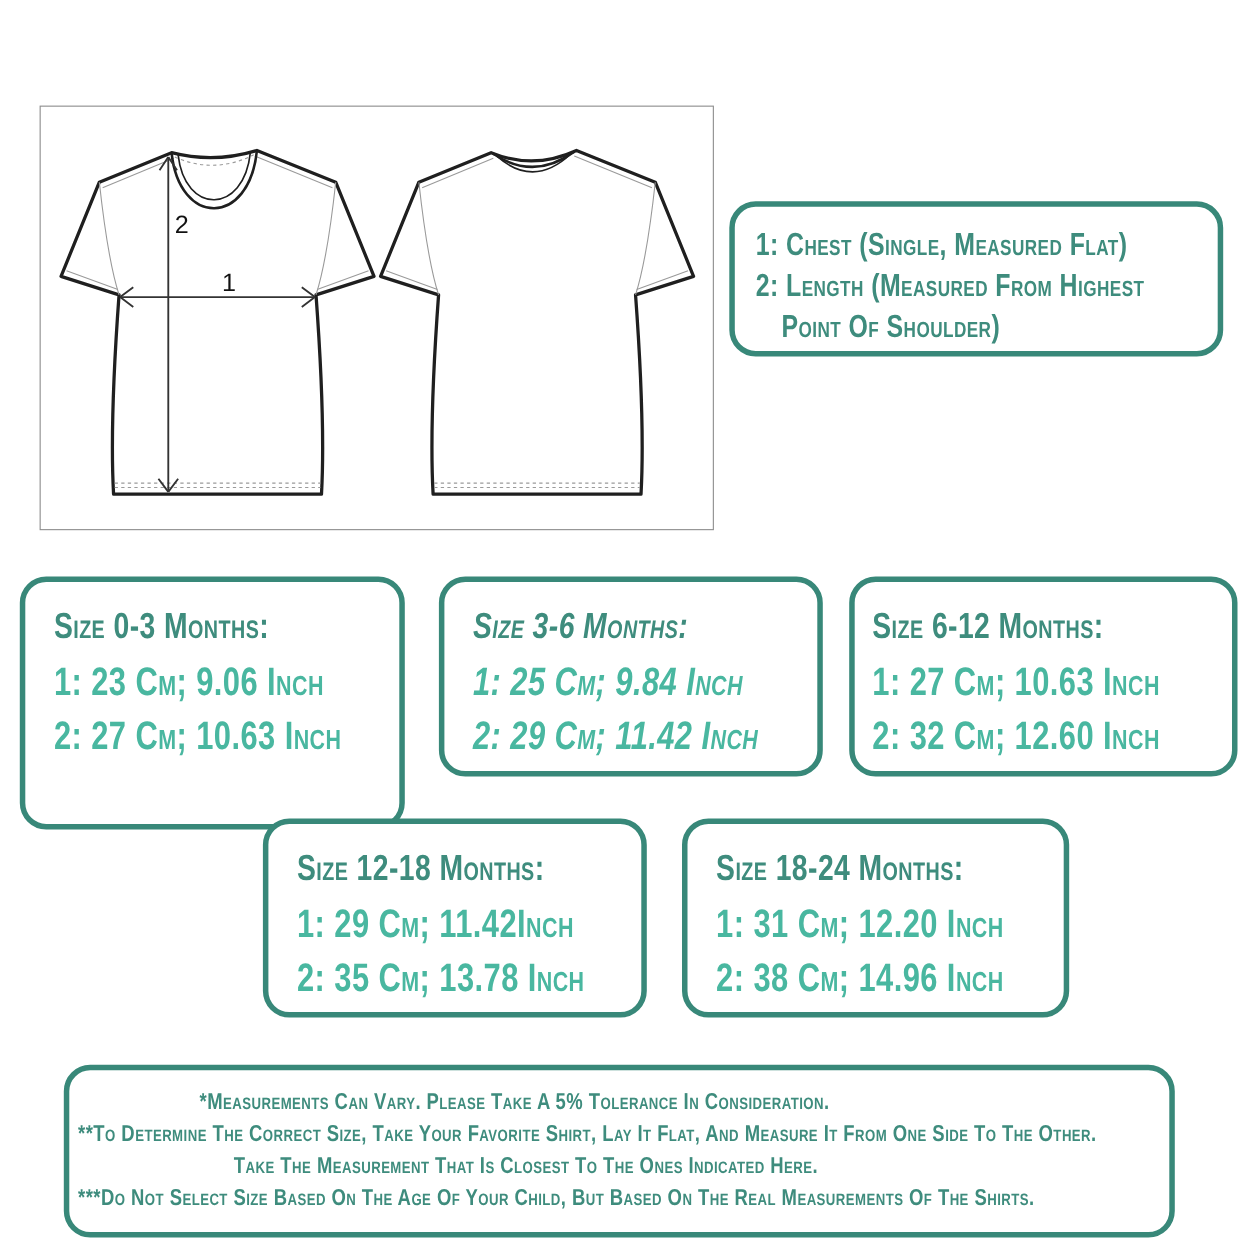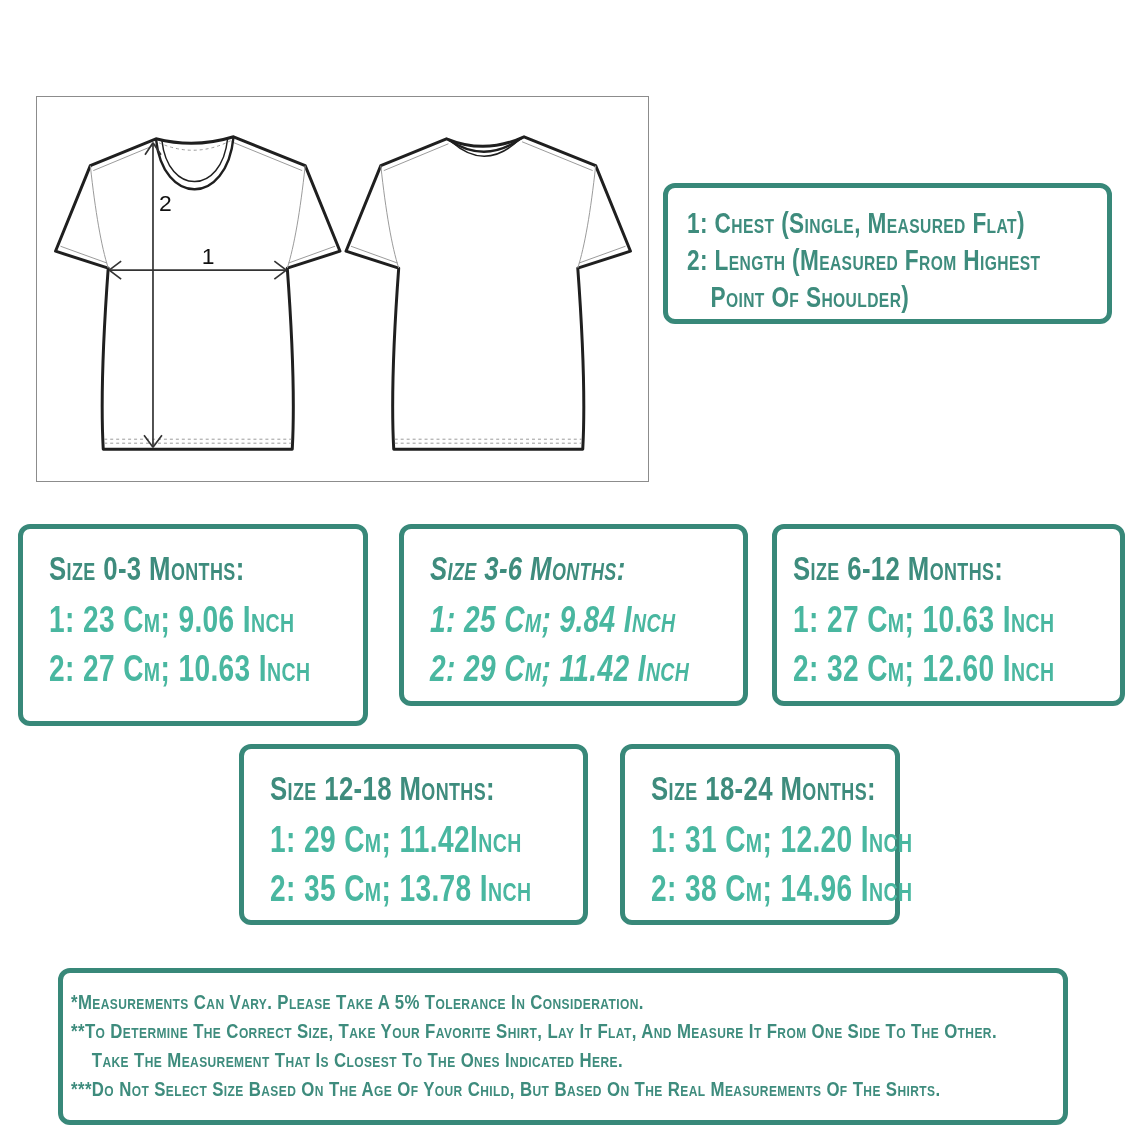--- a/index.html
+++ b/index.html
@@ -9,44 +9,44 @@
   }
   
   .diagram-frame{
     position:absolute;left:36px;top:96px;width:613px;height:386px;
     border:1px solid #8c8c8c;background:#ffffff;box-sizing:border-box;
   }
   .diagram-frame svg{display:block;width:100%;height:100%;}
 
   
   .tbox{
-    position:absolute;background:#ffffff;border:5px solid #388879;border-radius:12px;
+    position:absolute;background:#ffffff;border:5px solid #388879;border-radius:24px;
     box-sizing:border-box;
   }
   .hand{
     font-variant:small-caps;font-weight:bold;letter-spacing:.5px;white-space:nowrap;
     transform:scaleX(0.78);transform-origin:0 0;
   }
   
   .legend{left:663px;top:183px;width:449px;height:141px;padding:17px 0 0 19px;}
   .legend-line{font-size:29px;line-height:37px;color:#3E8C7D;}
   .legend-line.indent{padding-left:30px;}
 
   
   .size-box{padding:22px 0 0 26px;}
-  .sb1{left:18px;top:524px;width:350px;height:202px;}
+  .sb1{left:18px;top:524px;width:350px;height:230px;}
   .sb2{left:399px;top:524px;width:349px;height:182px;font-style:italic;}
   .sb3{left:772px;top:524px;width:353px;height:182px;padding-left:16px;}
   .sb4{left:239px;top:744px;width:349px;height:181px;}
-  .sb5{left:620px;top:744px;width:280px;height:181px;}
+  .sb5{left:620px;top:744px;width:352px;height:181px;}
   .size-title{font-size:33px;line-height:36px;color:#3E8C7D;margin-bottom:8px;}
   .size-line{font-size:36px;line-height:49px;color:#49B7A0;}
 
   
-  .notes{left:58px;top:968px;width:1010px;height:157px;padding:14px 0 0 8px;}
+  .notes{left:58px;top:968px;width:1010px;height:157px;padding:14px 0 0 8px;text-align:center;}
   .note-line{font-size:21px;line-height:29px;color:#3E8C7D;transform:scaleX(0.8);}
   .note-line.indent{padding-left:26px;}
 
   
   .outline{fill:#ffffff;stroke:#1f1f1f;stroke-width:3;stroke-linejoin:round;}
   .collar{fill:none;stroke:#1f1f1f;stroke-width:2.4;}
   .collar-thin{fill:none;stroke:#1f1f1f;stroke-width:1.5;}
   .seam{fill:none;stroke:#9a9a9a;stroke-width:1;}
   .stitch{fill:none;stroke:#9a9a9a;stroke-width:1;stroke-dasharray:3 3;}
   .arrow{fill:none;stroke:#333333;stroke-width:1.7;}

